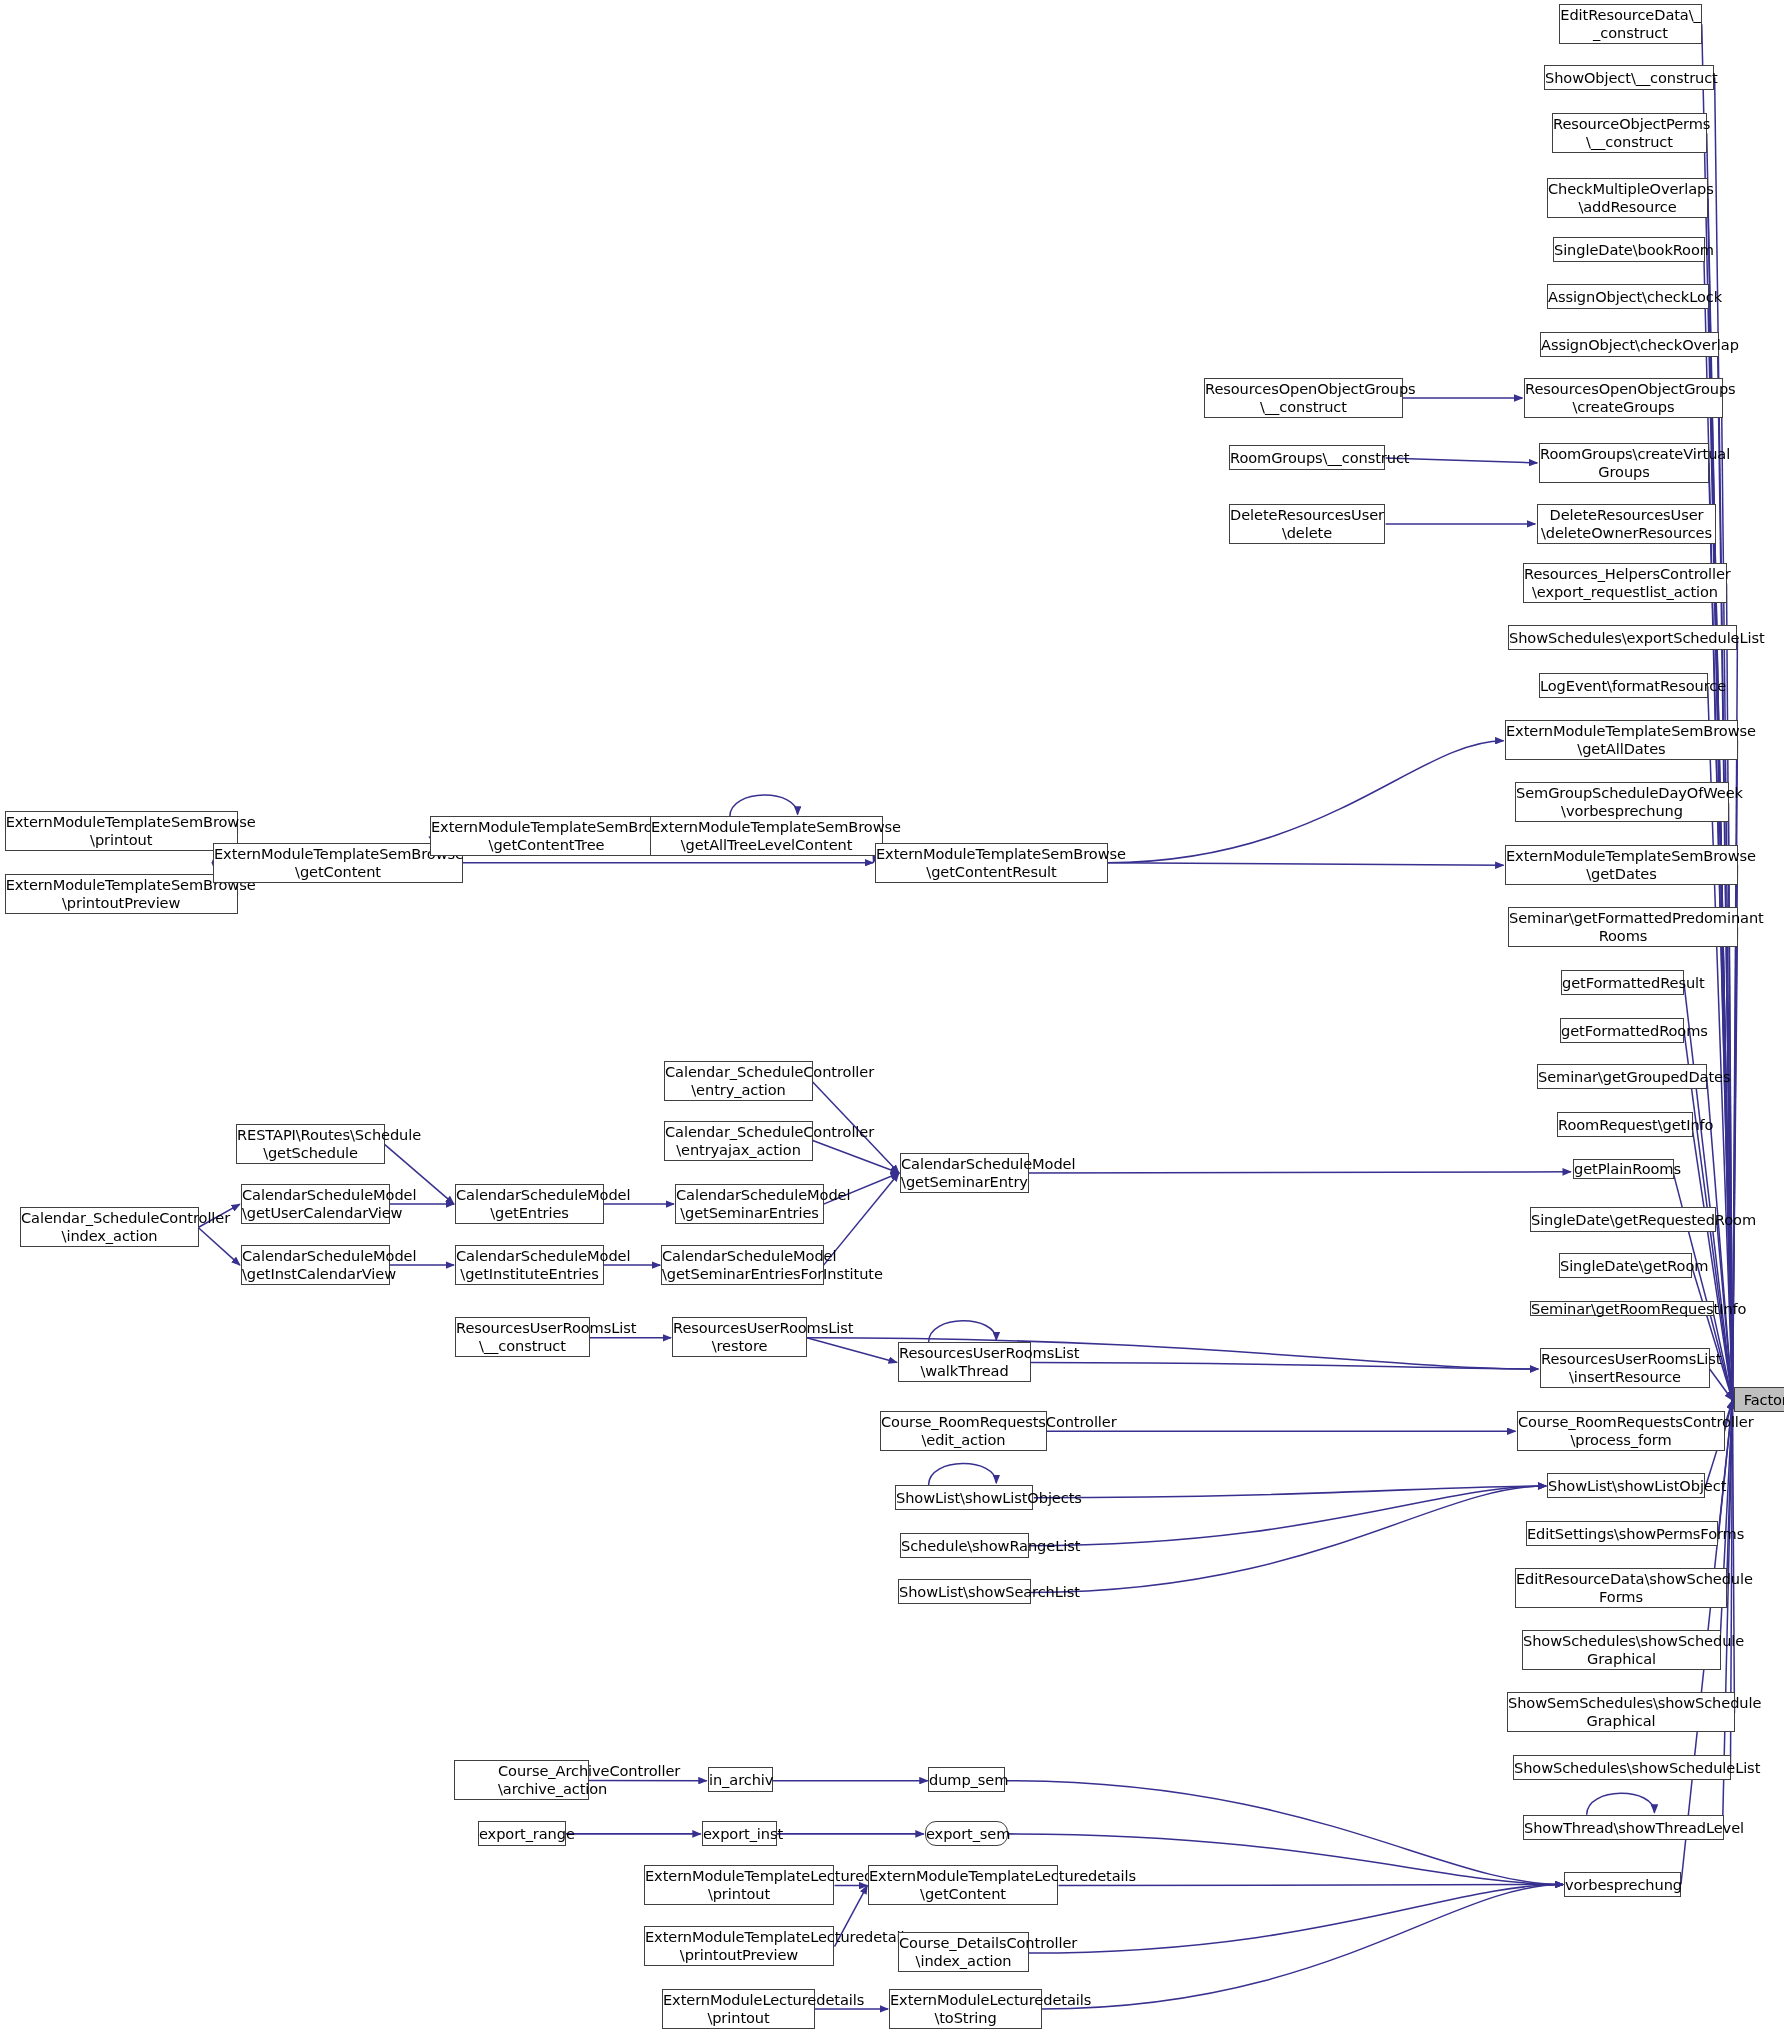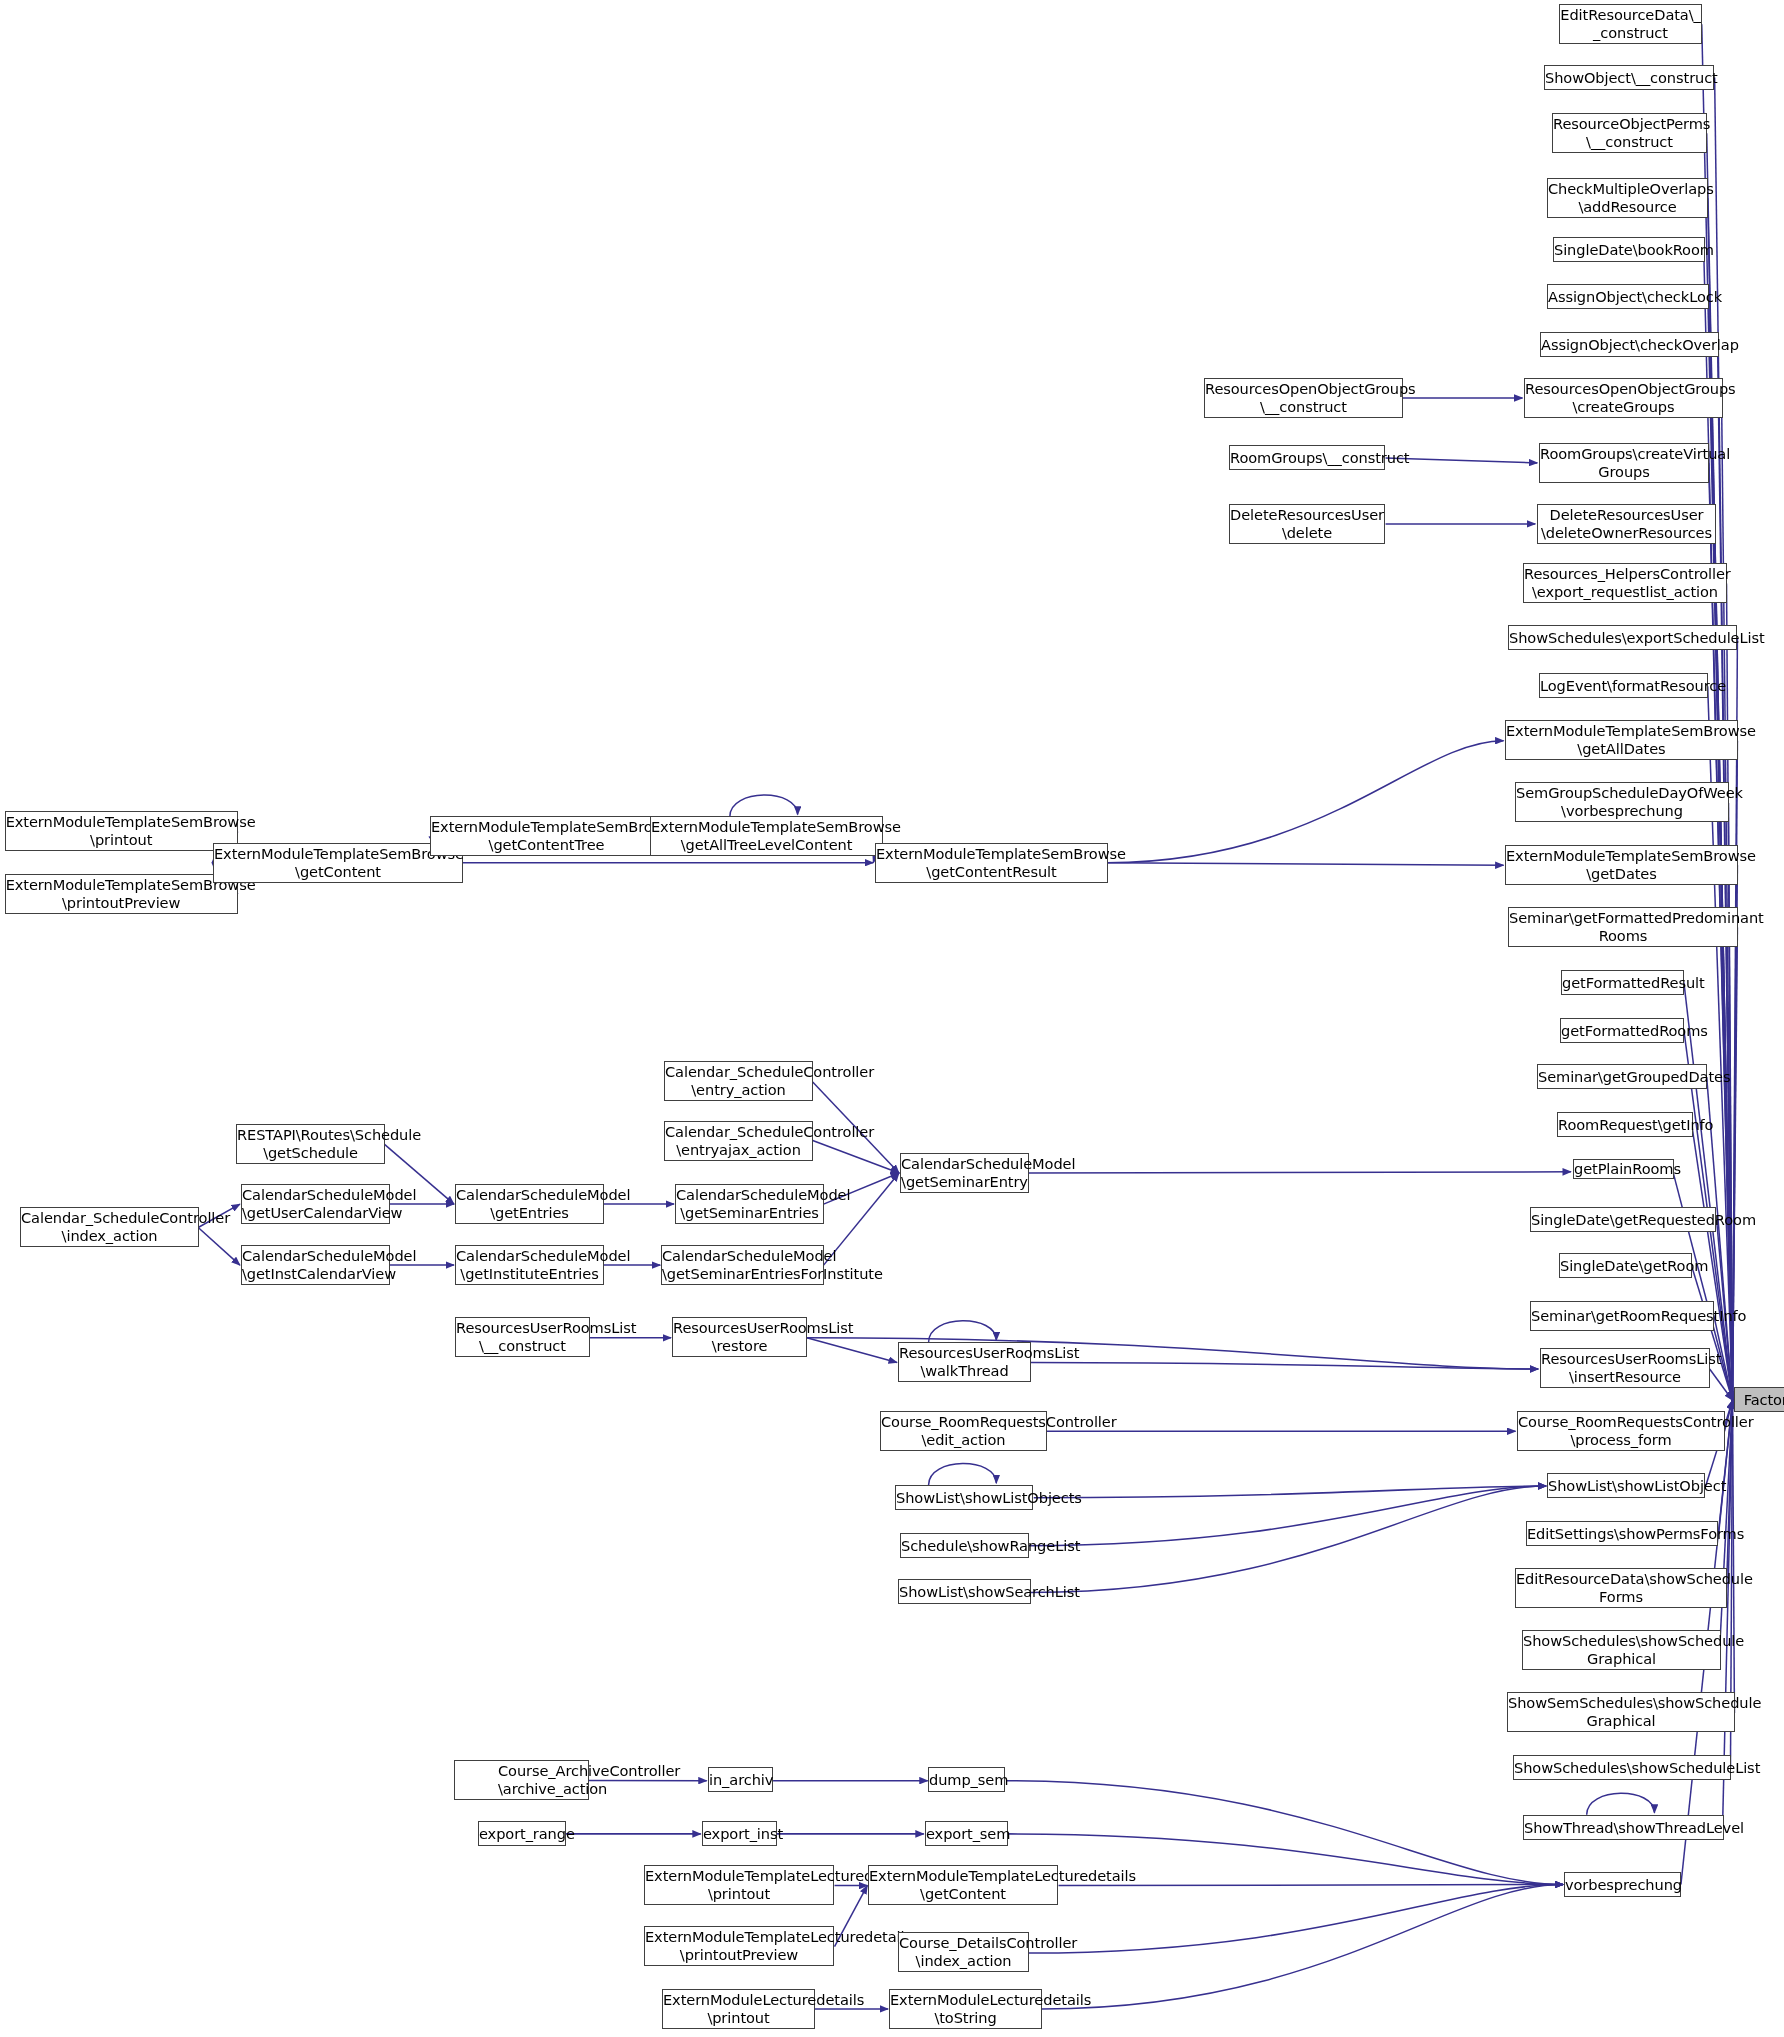--- a/index.html
+++ b/index.html
@@ -168,21 +168,21 @@
 \getDates</span></div>
       <div class="node" style="left: 1508px; top: 907px; width: 230px; height: 40px; align-items: center;"><span>Seminar\getFormattedPredominant
 Rooms</span></div>
       <div class="node" style="left: 1561px; top: 970px; width: 123px; height: 25.4px;"><span>getFormattedResult</span></div>
       <div class="node" style="left: 1560px; top: 1018px; width: 124px; height: 25.4px;"><span>getFormattedRooms</span></div>
       <div class="node" style="left: 1537px; top: 1064px; width: 170px; height: 25.4px;"><span>Seminar\getGroupedDates</span></div>
       <div class="node" style="left: 1557px; top: 1112px; width: 136px; height: 25.4px;"><span>RoomRequest\getInfo</span></div>
       <div class="node" style="left: 1573px; top: 1159px; width: 101px; height: 20px;"><span>getPlainRooms</span></div>
       <div class="node" style="left: 1530px; top: 1207px; width: 186px; height: 25.4px;"><span>SingleDate\getRequestedRoom</span></div>
       <div class="node" style="left: 1559px; top: 1253px; width: 133px; height: 25.4px;"><span>SingleDate\getRoom</span></div>
-      <div class="node" style="left: 1530px; top: 1301px; width: 184px; height: 30px;"><span>Seminar\getRoomRequestInfo</span></div>
+      <div class="node" style="left: 1530px; top: 1301px; width: 184px; height: 15px;"><span>Seminar\getRoomRequestInfo</span></div>
       <div class="node" style="left: 1540px; top: 1348px; width: 170px; height: 40px;"><span>ResourcesUserRoomsList
 \insertResource</span></div>
       <div class="node" style="left: 1517px; top: 1411px; width: 208px; height: 40px;"><span>Course_RoomRequestsController
 \process_form</span></div>
       <div class="node" style="left: 1547px; top: 1473px; width: 158px; height: 25.4px;"><span>ShowList\showListObject</span></div>
       <div class="node" style="left: 1526px; top: 1521px; width: 192px; height: 25.4px;"><span>EditSettings\showPermsForms</span></div>
       <div class="node" style="left: 1515px; top: 1568px; width: 212px; height: 40px;"><span>EditResourceData\showSchedule
 Forms</span></div>
       <div class="node" style="left: 1522px; top: 1630px; width: 199px; height: 40px;"><span>ShowSchedules\showSchedule
 Graphical</span></div>
@@ -241,21 +241,21 @@
 \edit_action</span></div>
       <div class="node" style="left: 895px; top: 1485px; width: 138px; height: 25.4px;"><span>ShowList\showListObjects</span></div>
       <div class="node" style="left: 900px; top: 1533px; width: 129px; height: 25.4px;"><span>Schedule\showRangeList</span></div>
       <div class="node" style="left: 898px; top: 1579px; width: 133px; height: 25.4px;"><span>ShowList\showSearchList</span></div>
       <div class="node" style="left: 454px; top: 1760px; width: 135px; height: 40px; padding-left: 43px;"><span>Course_ArchiveController
 \archive_action</span></div>
       <div class="node" style="left: 478px; top: 1821px; width: 88px; height: 25.4px;"><span>export_range</span></div>
       <div class="node" style="left: 708px; top: 1767px; width: 65px; height: 25.4px;"><span>in_archiv</span></div>
       <div class="node" style="left: 702px; top: 1821px; width: 75px; height: 25.4px; justify-content: center;"><span>export_inst</span></div>
       <div class="node" style="left: 928px; top: 1767px; width: 77px; height: 25.4px;"><span>dump_sem</span></div>
-      <div class="node" style="left: 925px; top: 1821px; width: 83px; height: 25.4px;"><span>export_sem</span></div>
+      <div class="node" style="left: 925px; top: 1821px; width: 83px; height: 25.4px; border-radius: 11px;"><span>export_sem</span></div>
       <div class="node" style="left: 644px; top: 1865px; width: 190px; height: 40px;"><span>ExternModuleTemplateLecturedetails
 \printout</span></div>
       <div class="node" style="left: 644px; top: 1926px; width: 190px; height: 40px;"><span>ExternModuleTemplateLecturedetails
 \printoutPreview</span></div>
       <div class="node" style="left: 868px; top: 1865px; width: 190px; height: 40px;"><span>ExternModuleTemplateLecturedetails
 \getContent</span></div>
       <div class="node" style="left: 898px; top: 1932px; width: 131px; height: 40px; align-items: center;"><span>Course_DetailsController
 \index_action</span></div>
       <div class="node" style="left: 662px; top: 1989px; width: 153px; height: 40px;"><span>ExternModuleLecturedetails
 \printout</span></div>

